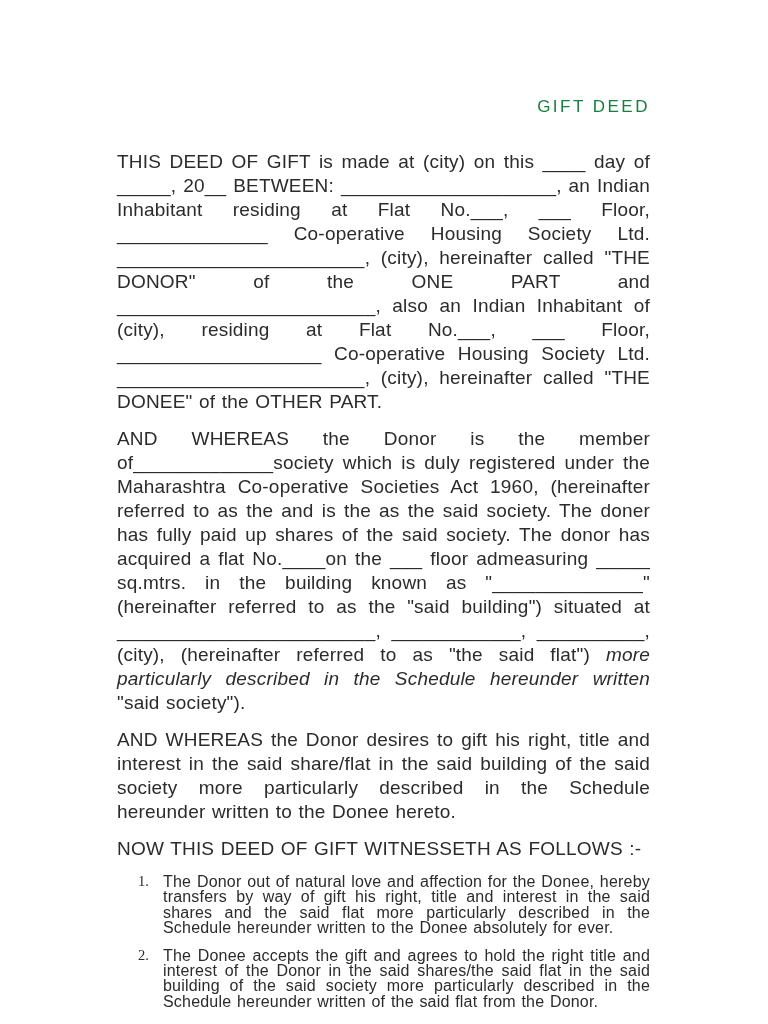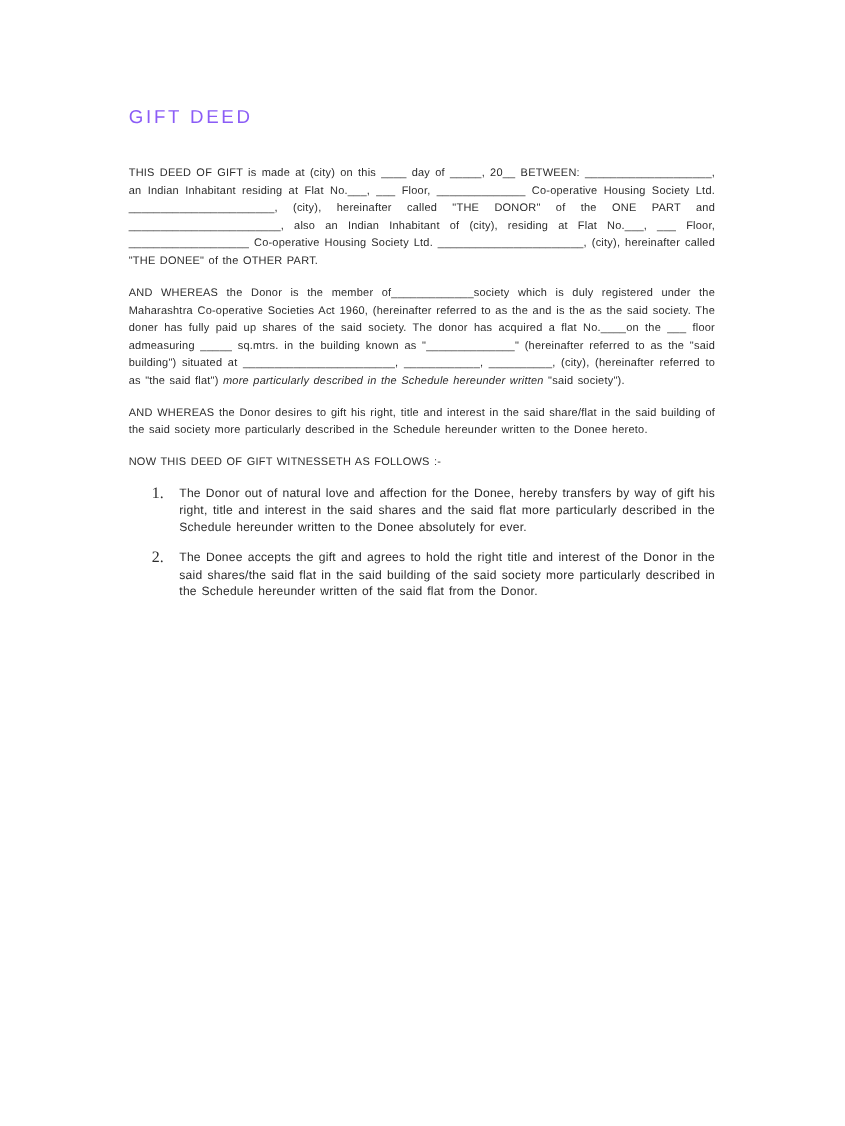--- a/index.html
+++ b/index.html
@@ -20,27 +20,27 @@
     position: absolute;
     left: 117px;
     top: 97px;
     width: 533px;
   }
   .doc-title {
     margin: 0 0 33px 0;
     font-size: 17px;
     font-weight: normal;
     letter-spacing: 2.5px;
-    text-align: left;
-    color: #8b5cf6;
+    text-align: right;
+    color: #15803d;
   }
   .para {
     margin: 0 0 13px 0;
-    font-size: 10px;
-    line-height: 16px;
+    font-size: 19px;
+    line-height: 24px;
     letter-spacing: 0.2px;
     word-spacing: 1px;
     text-align: justify;
   }
   .para em {
     font-style: italic;
   }
   .clauses {
     margin: 0;
     padding: 0;
@@ -52,21 +52,21 @@
     padding-left: 21px;
   }
   .clause-num {
     flex: 0 0 25px;
     font-family: "Liberation Serif", "DejaVu Serif", serif;
     font-size: 14.5px;
     line-height: 15.4px;
   }
   .clause-text {
     flex: 1;
-    font-size: 11px;
+    font-size: 16px;
     line-height: 15.4px;
     letter-spacing: 0.2px;
     word-spacing: 1px;
     text-align: justify;
   }
 </style>
 </head>
 <body>
 
 <div class="page">

